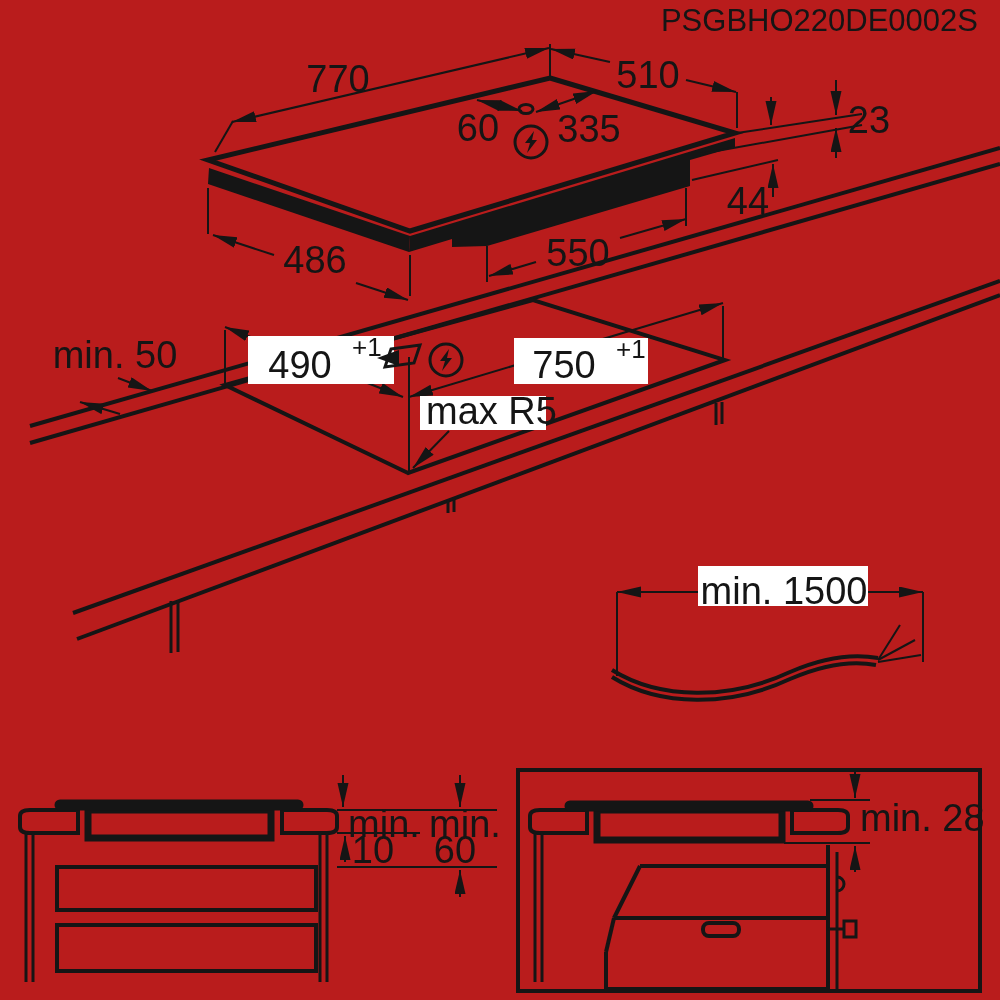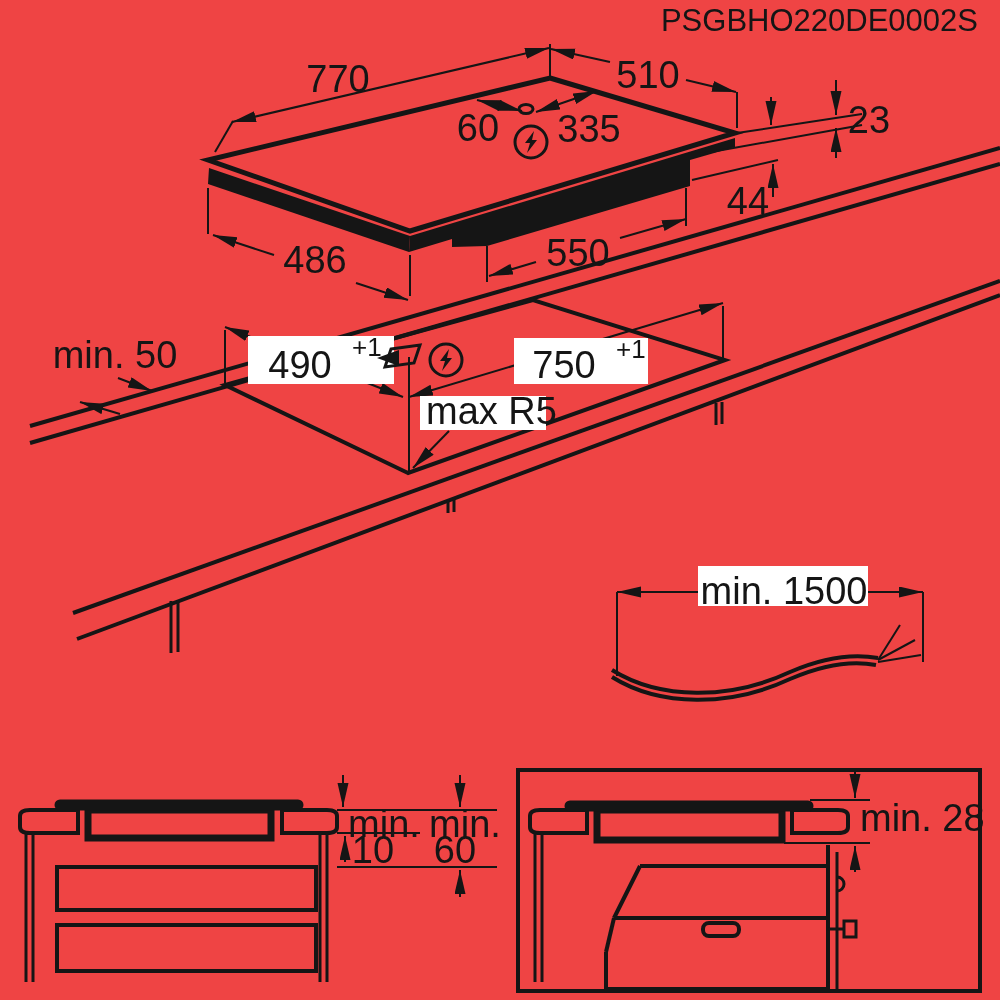--- a/index.html
+++ b/index.html
@@ -1,16 +1,16 @@
 <!DOCTYPE html>
 <html><head>
 <meta charset="utf-8">
 <style>
   html,body{margin:0;padding:0;background:#fff;}
-  .page{width:1000px;height:1000px;background:#ef4444;position:relative;font-family:"Liberation Sans",sans-serif;}
+  .page{width:1000px;height:1000px;background:#b91c1c;position:relative;font-family:"Liberation Sans",sans-serif;}
   svg{display:block;}
   .ln  {stroke:#151515;stroke-width:4;fill:none;stroke-linejoin:miter;stroke-linecap:butt;}
   .ln5 {stroke:#151515;stroke-width:5;fill:none;stroke-linejoin:miter;}
   .ln7 {stroke:#151515;stroke-width:7;fill:none;stroke-linejoin:miter;}
   .thin{stroke:#151515;stroke-width:2;fill:none;}
   .th3 {stroke:#151515;stroke-width:3;fill:none;}
   .blk {fill:#151515;stroke:none;}
   .wht {fill:#ffffff;stroke:none;}
   .glass{stroke:#151515;stroke-width:11;stroke-linecap:round;fill:none;}
   text{fill:#151515;font-family:"Liberation Sans",sans-serif;}

